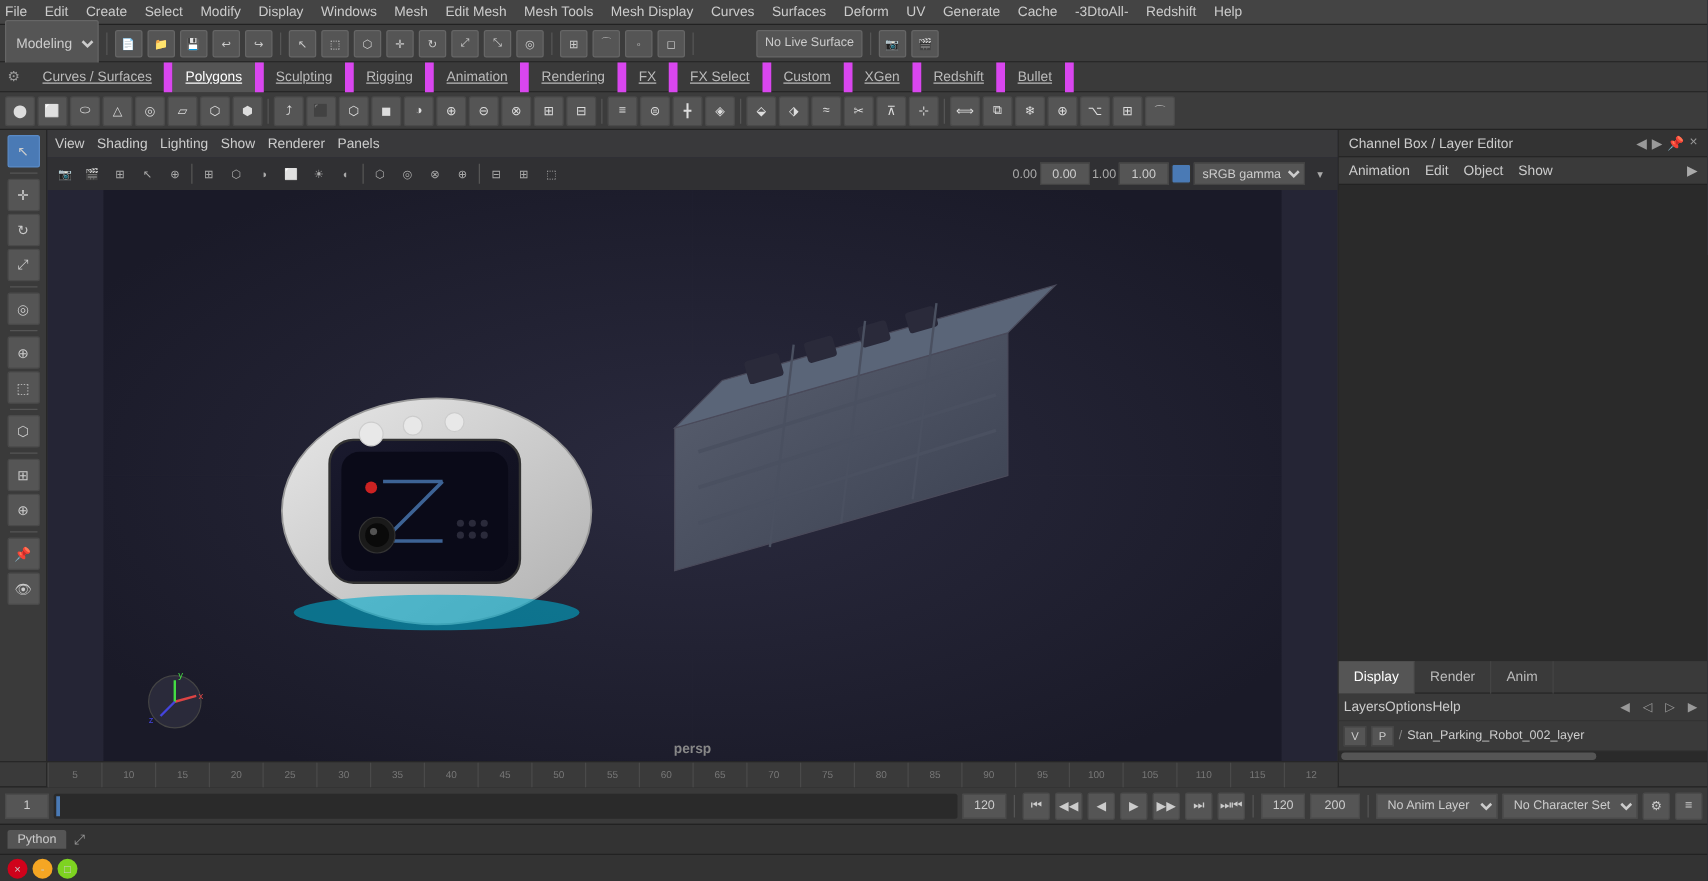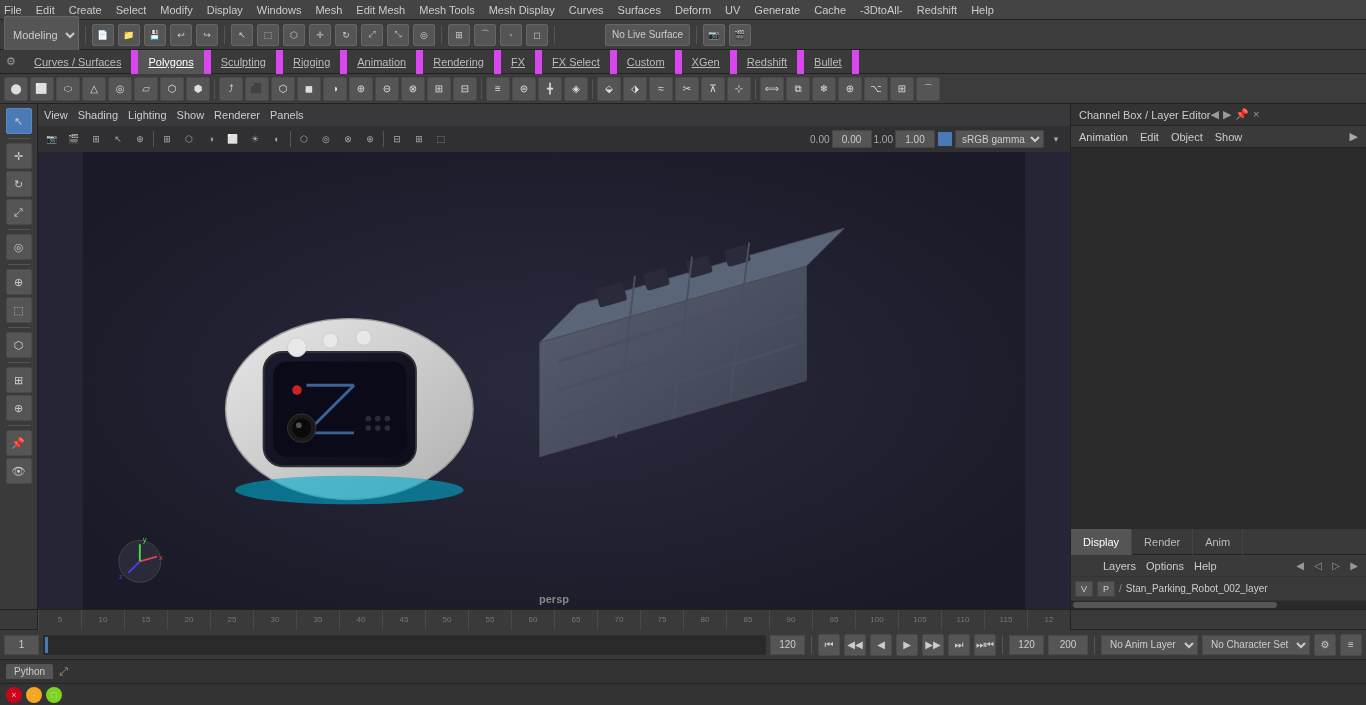--- a/index.html
+++ b/index.html
@@ -242,20 +242,21 @@
     #right-panel {
       width: 296px;
       background: #3a3a3a;
       border-left: 1px solid #222;
       display: flex;
       flex-direction: column;
     }
     #channel-box-header {
       display: flex;
       align-items: center;
+      justify-content: space-between;
       padding: 4px 8px;
       background: #333;
       border-bottom: 1px solid #222;
       height: 22px;
     }
     .cb-title {
       font-size: 11px;
       color: #ccc;
     }
     .cb-icons {
@@ -312,22 +313,21 @@
       display: flex;
       align-items: center;
       justify-content: space-between;
       padding: 2px 4px;
       background: #3a3a3a;
       border-bottom: 1px solid #333;
       height: 22px;
     }
     .layers-menu-items {
       display: flex;
-      gap: 10px;
-      margin-left: 28px;
+      gap: 0;
     }
     .layers-menu-item {
       color: #ccc;
       font-size: 11px;
       cursor: pointer;
     }
     .layers-icons {
       display: flex;
       gap: 2px;
     }

